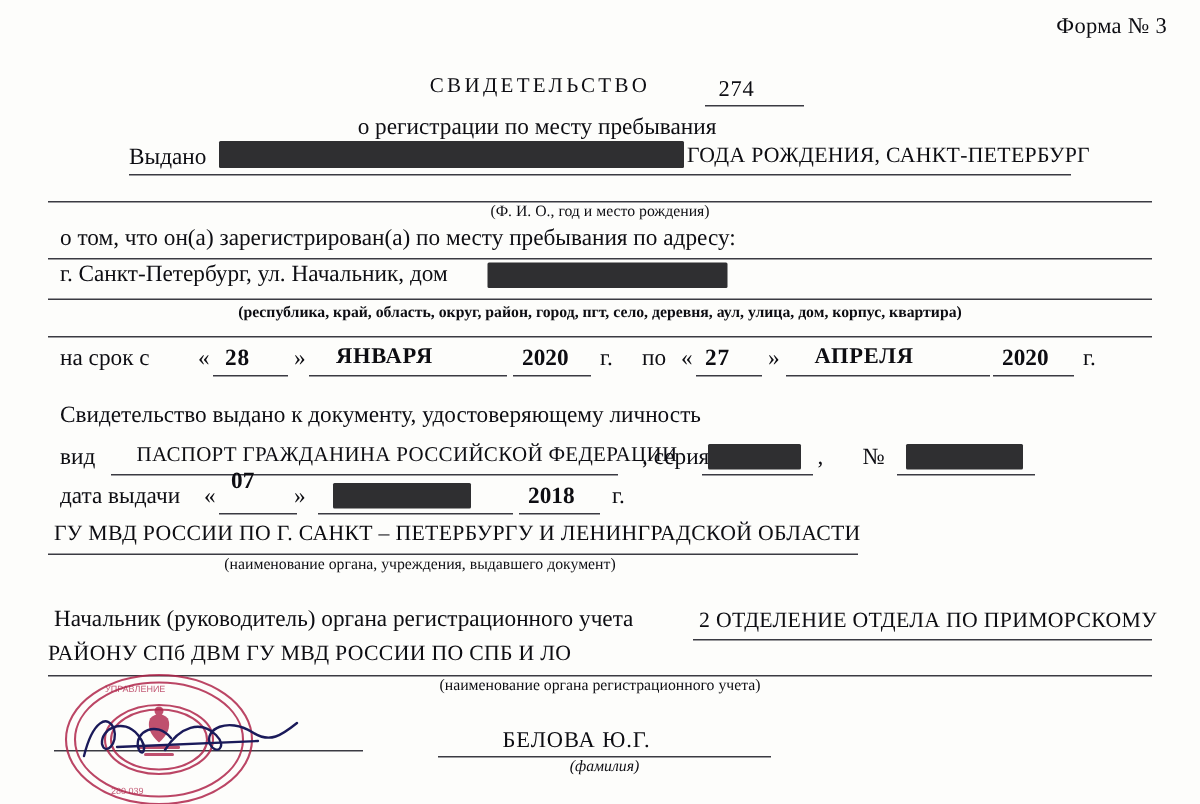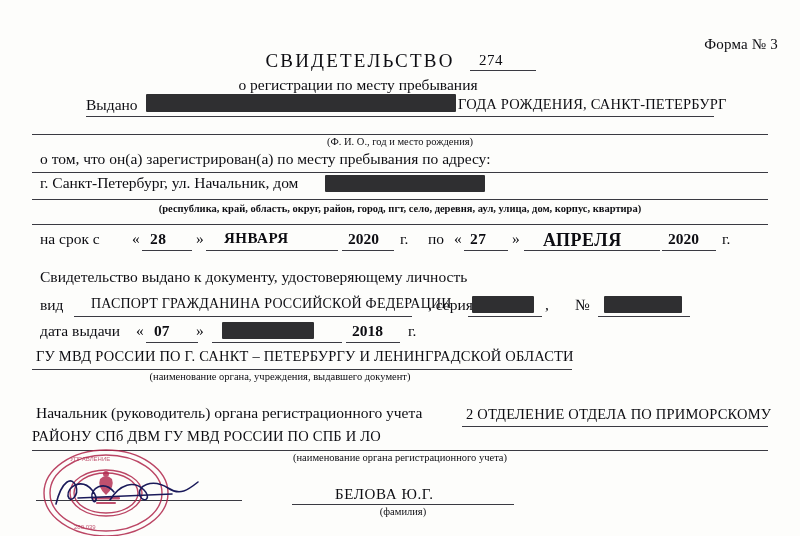--- a/index.html
+++ b/index.html
@@ -16,32 +16,32 @@
     overflow: hidden;
   }
   .page {
     position: absolute;
     inset: 0;
     background: #fdfdfb;
   }
   .abs { position: absolute; }
 
   .form-no {
-    top: 36px;
+    top: 10px;
     right: 22px;
     font-size: 15px;
     letter-spacing: .2px;
   }
 
   .title {
     top: 50px;
     left: 0;
     width: 100%;
     text-align: center;
-    font-size: 19px;
+    font-size: 14px;
     letter-spacing: 2.2px;
   }
   .title-inner { display: inline-block; margin-right: 80px; }
 
   .title-number {
     top: 52px;
     left: 479px;
     font-size: 15px;
     letter-spacing: .5px;
   }
@@ -101,21 +101,21 @@
   .q1 { top: 230px; left: 132px; font-size: 15.5px; }
   .d1 { top: 230px; left: 150px; font-size: 15.5px; font-weight: 700; letter-spacing: .5px; }
   .q2 { top: 230px; left: 196px; font-size: 15.5px; }
   .m1 { top: 230px; left: 224px; font-size: 15px; font-weight: 700; letter-spacing: .5px; }
   .y1 { top: 230px; left: 348px; font-size: 15.5px; font-weight: 700; }
   .g1 { top: 230px; left: 400px; font-size: 15.5px; }
   .po { top: 230px; left: 428px; font-size: 15.5px; }
   .q3 { top: 230px; left: 454px; font-size: 15.5px; }
   .d2 { top: 230px; left: 470px; font-size: 15.5px; font-weight: 700; letter-spacing: .5px; }
   .q4 { top: 230px; left: 512px; font-size: 15.5px; }
-  .m2 { top: 230px; left: 543px; font-size: 18px; font-weight: 700; letter-spacing: .5px; }
+  .m2 { top: 230px; left: 543px; font-size: 15px; font-weight: 700; letter-spacing: .5px; }
   .y2 { top: 230px; left: 668px; font-size: 15.5px; font-weight: 700; }
   .g2 { top: 230px; left: 722px; font-size: 15.5px; }
 
   .u-d1 { top: 250px; left: 142px; width: 50px; }
   .u-m1 { top: 250px; left: 206px; width: 132px; }
   .u-y1 { top: 250px; left: 342px; width: 52px; }
   .u-d2 { top: 250px; left: 464px; width: 44px; }
   .u-m2 { top: 250px; left: 524px; width: 136px; }
   .u-y2 { top: 250px; left: 662px; width: 54px; }
 
@@ -127,21 +127,21 @@
   .seriya { top: 296px; left: 416px; font-size: 15.5px; padding-left: 12px; }
   .redact-3 { top: 296px; left: 472px; width: 62px; height: 17px; }
   .u-seriya { top: 316px; left: 468px; width: 74px; }
   .comma { top: 296px; left: 545px; font-size: 15.5px; }
   .nomer { top: 296px; left: 575px; font-size: 15.5px; }
   .redact-4 { top: 296px; left: 604px; width: 78px; height: 17px; }
   .u-nomer { top: 316px; left: 598px; width: 92px; }
 
   .data-label { top: 322px; left: 40px; font-size: 15.5px; }
   .q5 { top: 322px; left: 136px; font-size: 15.5px; }
-  .d3 { top: 322px; left: 154px; font-size: 15.5px; font-weight: 700; }
+  .d3 { top: 312px; left: 154px; font-size: 15.5px; font-weight: 700; }
   .q6 { top: 322px; left: 196px; font-size: 15.5px; }
   .redact-5 { top: 322px; left: 222px; width: 92px; height: 17px; }
   .y3 { top: 322px; left: 352px; font-size: 15.5px; font-weight: 700; }
   .g3 { top: 322px; left: 408px; font-size: 15.5px; }
   .u-d3 { top: 342px; left: 146px; width: 52px; }
   .u-m3 { top: 342px; left: 212px; width: 130px; }
   .u-y3 { top: 342px; left: 346px; width: 54px; }
 
   .organ { top: 348px; left: 36px; font-size: 14.5px; letter-spacing: .2px; }
   .rule-organ { top: 369px; left: 32px; width: 540px; }
@@ -153,21 +153,21 @@
 
   .nach-line2 { top: 428px; left: 32px; font-size: 14.5px; letter-spacing: .2px; }
   .rule-nach2 { top: 450px; left: 32px; width: 736px; }
   .cap-nach { top: 452px; left: 0; width: 800px; font-size: 10.5px; text-align: center; }
 
   .rule-sign { top: 500px; left: 36px; width: 206px; }
   .cap-sign { top: 502px; left: 36px; width: 206px; font-size: 10.5px; text-align: center; }
 
   .familiya { top: 486px; left: 335px; font-size: 15px; letter-spacing: .6px; }
   .rule-fam { top: 504px; left: 292px; width: 222px; }
-  .cap-fam { top: 506px; left: 292px; width: 222px; font-size: 10.5px; text-align: center; }
+  .cap-fam { top: 506px; left: 292px; width: 222px; font-size: 10.5px; text-align: center; font-style: italic; }
 
   
   .stamp {
     top: 441px;
     left: 40px;
     width: 132px;
     height: 95px;
     pointer-events: none;
   }
   .signature {

